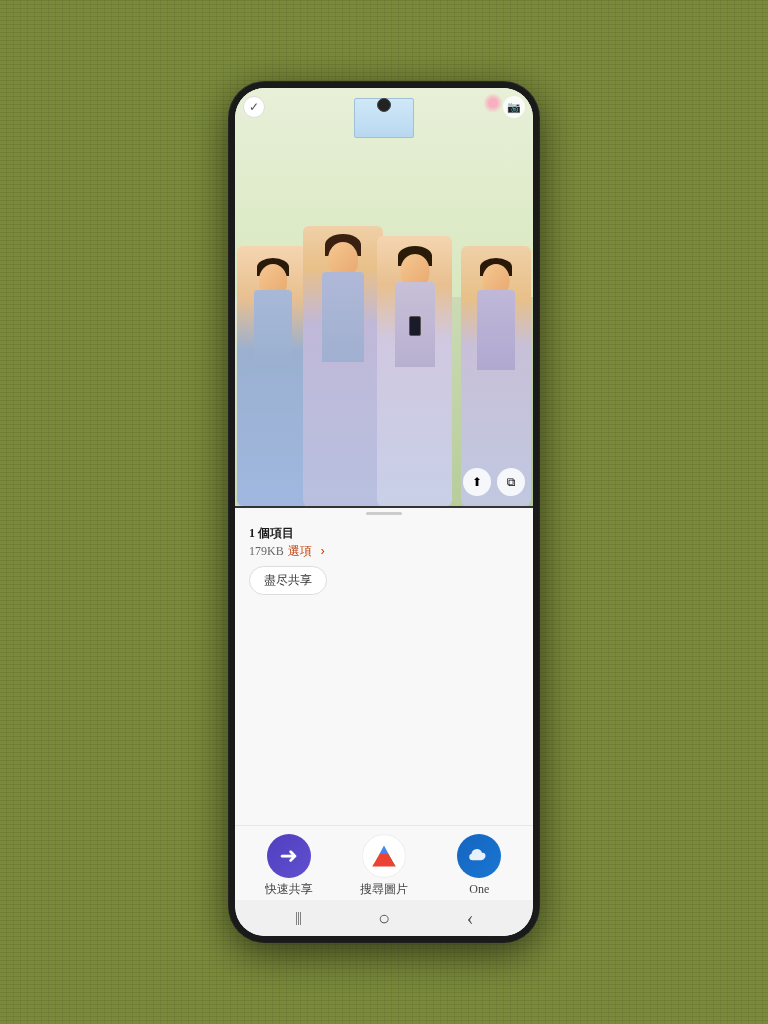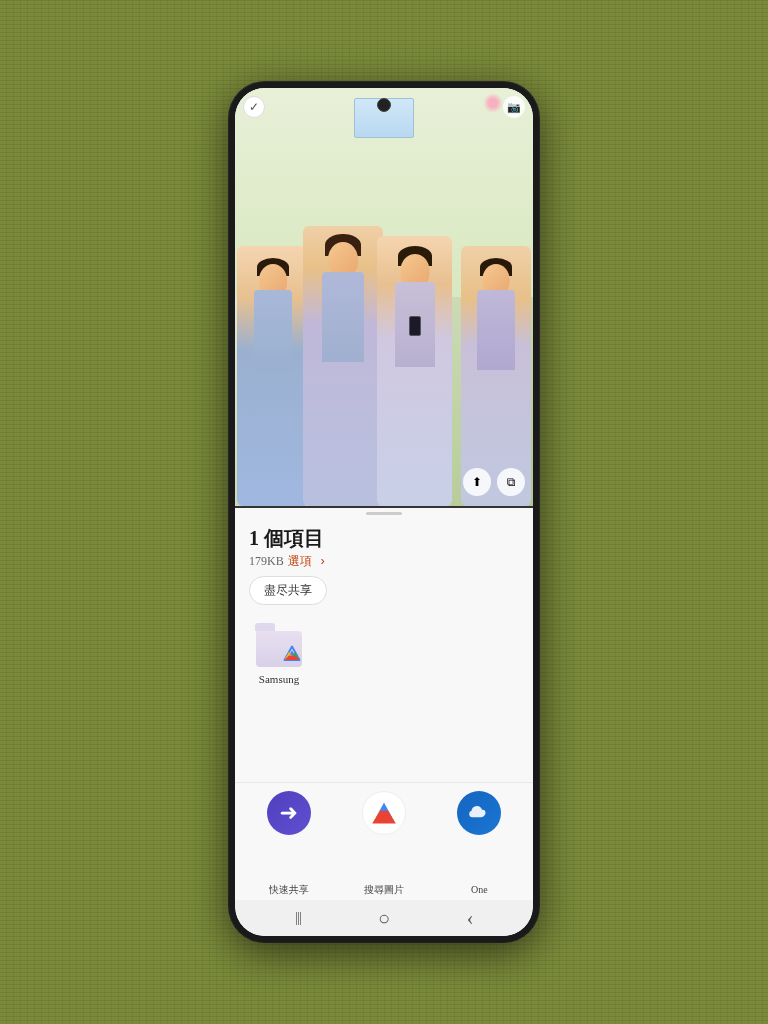--- a/index.html
+++ b/index.html
@@ -210,21 +210,21 @@
       margin: 4px auto 0;
     }
 
     
     .share-content {
       flex: 1;
       padding: 8px 14px 0;
     }
 
     .share-title {
-      font-size: 20px;
+      font-size: 12px;
       font-weight: 600;
       color: #1a1a1a;
       margin-top: 2px;
     }
 
     .share-subtitle {
       font-size: 12px;
       color: #666;
       margin-top: 1px;
       display: flex;
@@ -348,29 +348,28 @@
       background: white;
       border: 1px solid #eee;
     }
 
     .app-icon-google {
       background: white;
       border: 1px solid #eee;
     }
 
     .app-label {
-      font-size: 10px;
+      font-size: 12px;
       color: #444;
       text-align: left;
       line-height: 1.2;
       max-width: 52px;
       overflow: hidden;
       text-overflow: ellipsis;
       white-space: nowrap;
-      margin-top: 45px;
     }
 
     
     .nav-bar {
       height: 36px;
       background: #f0f0f0;
       display: flex;
       align-items: center;
       justify-content: space-around;
       padding: 0 20px;
@@ -548,37 +547,20 @@
               <span>›</span>
             </a>
           </div>
 
           <div class="share-btn-row">
             <div class="share-quick-btn">盡尽共享</div>
           </div>
 
           <div class="drive-accounts">
 
-            <div class="drive-account">
-              <div class="drive-folder-icon">
-                <div class="folder-tab"></div>
-                <div class="folder-bg"></div>
-
-                <div class="drive-logo">
-                  <svg viewBox="0 0 24 24" width="18" height="18">
-                    <polygon points="12,2 22,20 2,20" fill="none" stroke="#4285F4" stroke-width="2.5" stroke-linejoin="round"></polygon>
-                    <polygon points="8,14 16,14 12,7" fill="#4285F4"></polygon>
-                    <polygon points="2,20 8,9 12,16" fill="#FBBC05"></polygon>
-                    <polygon points="22,20 16,9 12,16" fill="#34A853"></polygon>
-                    <polygon points="8,14 16,14 22,20 2,20" fill="#EA4335"></polygon>
-                  </svg>
-                </div>
-              </div>
-              <div class="account-label">Samsung</div>
-            </div>
 
 
           </div>
         </div>
 
         <div class="bottom-divider"></div>
 
         <div class="apps-row">
 
           <div class="app-item">

